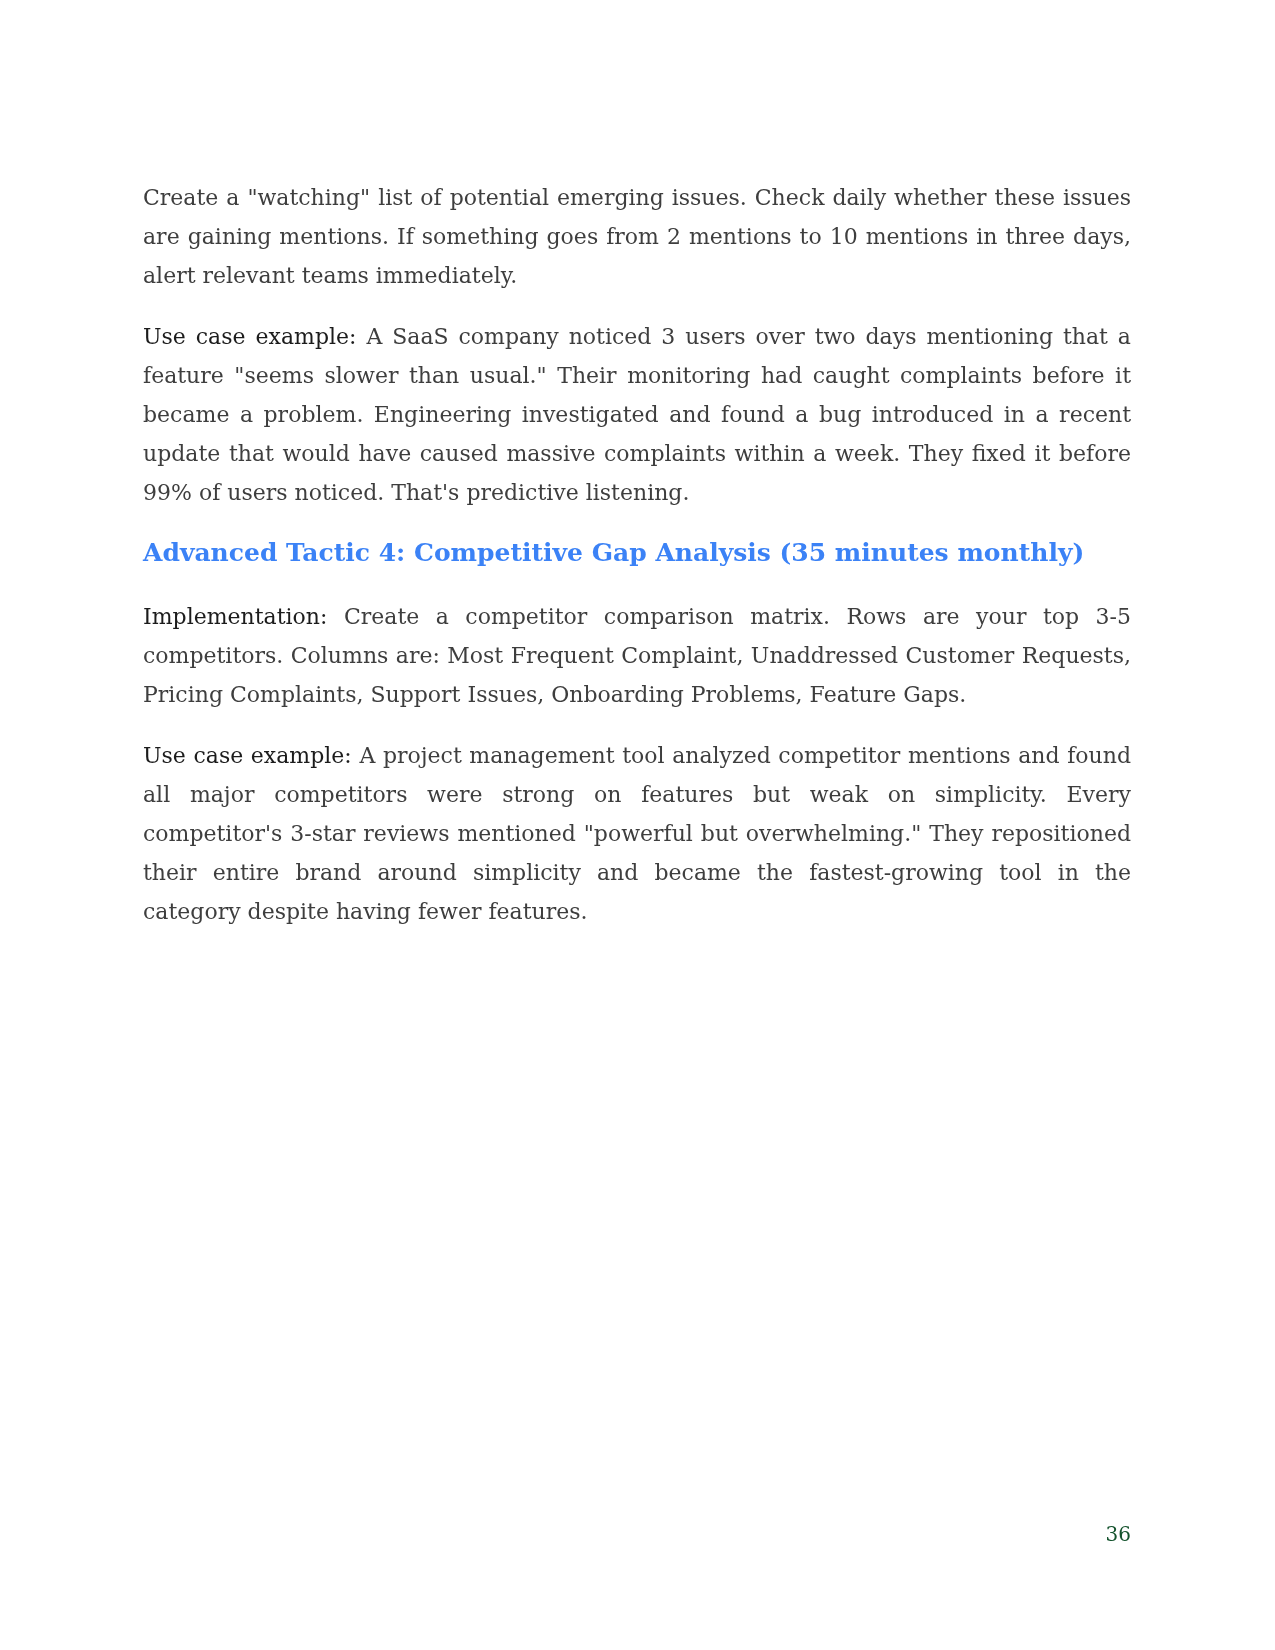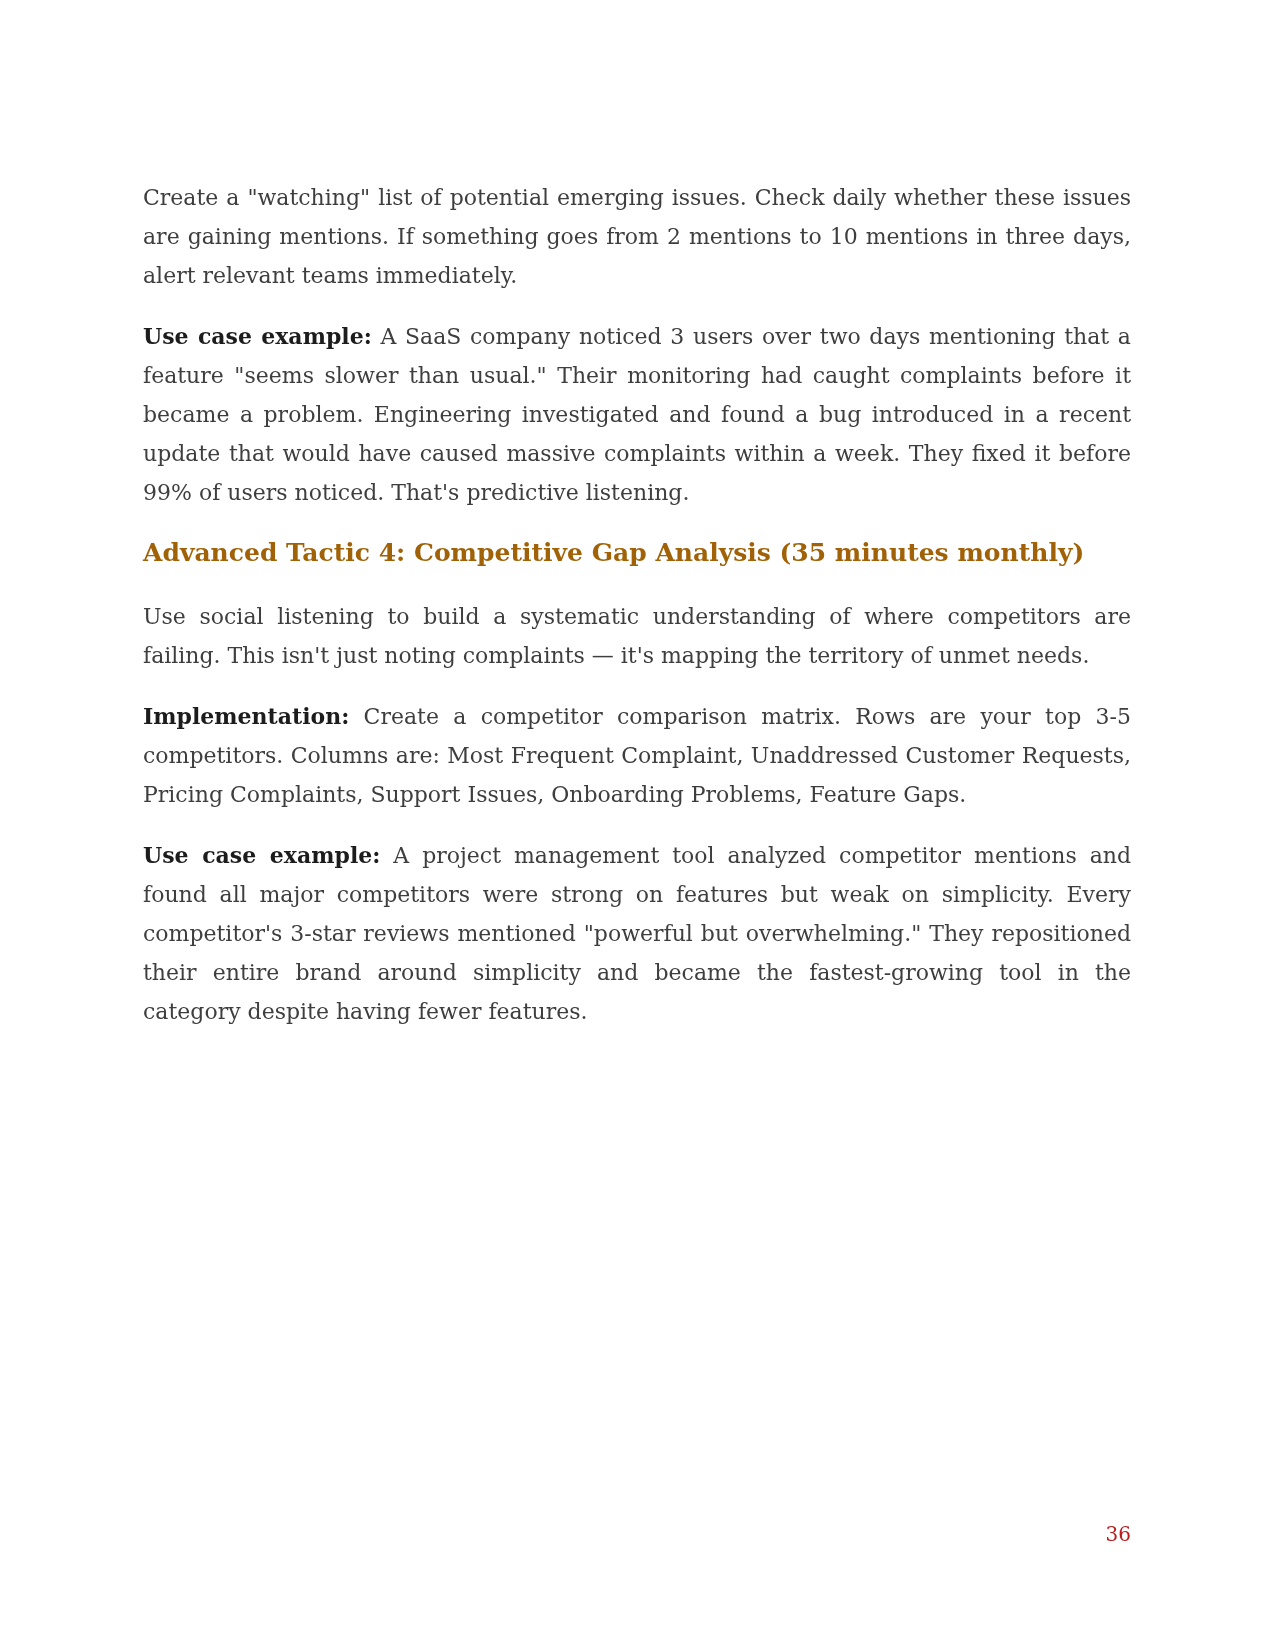--- a/index.html
+++ b/index.html
@@ -23,54 +23,53 @@
     width: 988px;
   }
   .content p {
     font-size: 22px;
     line-height: 39px;
     text-align: justify;
     margin: 0 0 22px 0;
     color: #3e3e3e;
   }
   .content p strong {
-    font-weight: bold;
+    font-weight: normal;
     color: #1c1c1c;
   }
   .content h2 {
     font-size: 25px;
     line-height: 34px;
     font-weight: bold;
-    color: #a16207;
+    color: #3b82f6;
     text-align: left;
     margin: 24px 0 27px 0;
   }
   .page-number {
     position: absolute;
     top: 1521px;
     right: 144px;
     font-size: 20px;
     line-height: 26px;
-    color: #b91c1c;
+    color: #14532d;
     font-family: "DejaVu Serif", "Liberation Serif", serif;
   }
 </style>
 </head>
 <body>
 
 <div class="page">
   <main class="content">
 
     <p>Create a "watching" list of potential emerging issues. Check daily whether these issues are gaining mentions. If something goes from 2 mentions to 10 mentions in three days, alert relevant teams immediately.</p>
 
     <p><strong>Use case example:</strong><span> A SaaS company noticed 3 users over two days mentioning that a feature "seems slower than usual." Their monitoring had caught complaints before it became a problem. Engineering investigated and found a bug introduced in a recent update that would have caused massive complaints within a week. They fixed it before 99% of users noticed. That's predictive listening.</span></p>
 
     <h2>Advanced Tactic 4: Competitive Gap Analysis (35 minutes monthly)</h2>
 
-    <p>Use social listening to build a systematic understanding of where competitors are failing. This isn't just noting complaints — it's mapping the territory of unmet needs.</p>
 
     <p><strong>Implementation:</strong><span> Create a competitor comparison matrix. Rows are your top 3-5 competitors. Columns are: Most Frequent Complaint, Unaddressed Customer Requests, Pricing Complaints, Support Issues, Onboarding Problems, Feature Gaps.</span></p>
 
 
 
     <p><strong>Use case example:</strong><span> A project management tool analyzed competitor mentions and found all major competitors were strong on features but weak on simplicity. Every competitor's 3-star reviews mentioned "powerful but overwhelming." They repositioned their entire brand around simplicity and became the fastest-growing tool in the category despite having fewer features.</span></p>
 
 
   </main>
 

